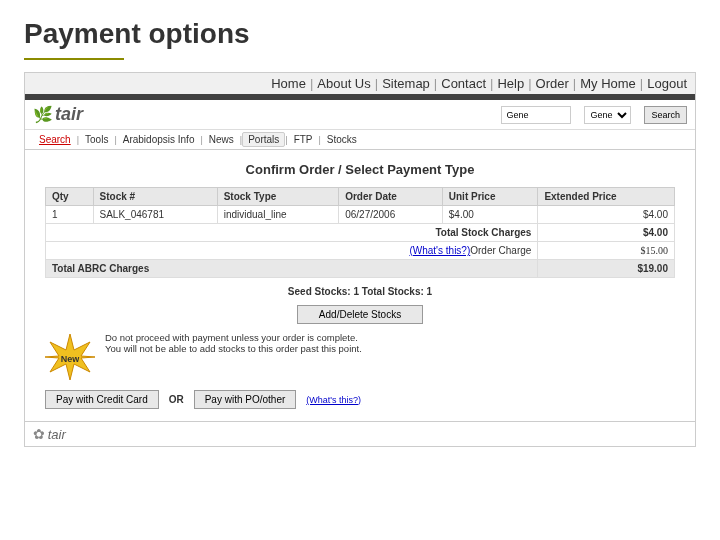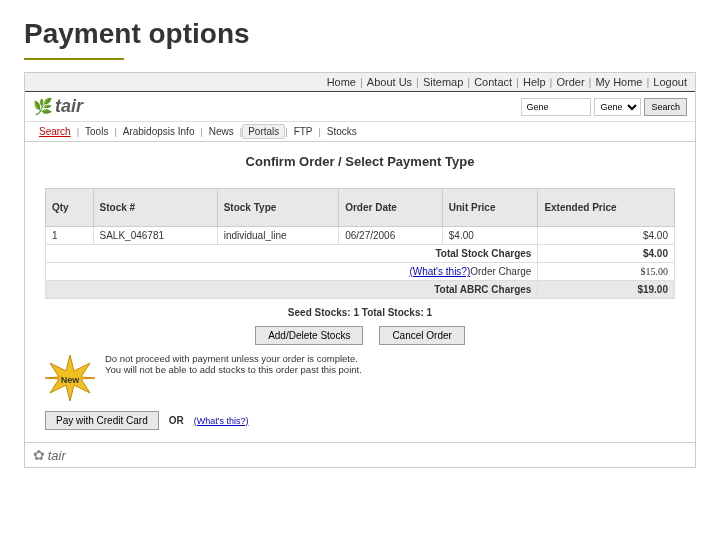--- a/index.html
+++ b/index.html
@@ -29,26 +29,26 @@
     .browser-window {
       margin: 0 24px;
       border: 1px solid #ccc;
       background: #fff;
       font-size: 10px;
     }
 
     
     .top-nav {
       background: #f0f0f0;
-      border-bottom: 1px solid #404040;
+      border-bottom: 6px solid #404040;
       padding: 3px 8px;
       display: flex;
       justify-content: flex-end;
       gap: 4px;
-      font-size: 11px;
+      font-size: 13px;
       color: #333;
     }
 
     .top-nav span { cursor: pointer; color: #333; }
     .top-nav .sep { color: #999; }
 
     
     .logo-bar {
       display: flex;
       align-items: center;
@@ -104,21 +104,21 @@
       background: #f0f0f0;
       border: 1px solid #ccc;
       border-radius: 2px;
       padding: 1px 5px;
     }
 
     .search-box-area {
       margin-left: auto;
       display: flex;
       align-items: center;
-      gap: 3px;
+      gap: 13px;
     }
 
     .search-select {
       border: 1px solid #ccc;
       font-size: 9px;
       background: #fff;
       padding: 1px;
       height: 18px;
     }
 
@@ -135,42 +135,42 @@
     .content-area {
       padding: 12px 20px;
       background: #fff;
     }
 
     .page-heading {
       text-align: center;
       font-size: 13px;
       font-weight: bold;
       color: #333;
-      margin-bottom: 19px;
+      margin-bottom: 10px;
     }
 
     .sub-text {
       text-align: center;
       font-size: 10px;
       color: #555;
       margin-bottom: 10px;
     }
 
     
     .order-table {
       width: 100%;
       border-collapse: collapse;
       font-size: 10px;
       margin-bottom: 8px;
     }
 
     .order-table th {
       background: #e8e8e8;
       border: 1px solid #ccc;
-      padding: 13px 6px;
+      padding: 3px 6px;
       text-align: left;
       font-weight: bold;
       color: #333;
     }
 
     .order-table td {
       border: 1px solid #ddd;
       padding: 3px 6px;
       color: #333;
     }
@@ -192,21 +192,21 @@
       display: flex;
       justify-content: center;
       gap: 16px;
       margin: 8px 0;
     }
 
     .action-btn {
       background: #e8e8e8;
       border: 1px solid #999;
       font-size: 10px;
-      padding: 3px 12px;
+      padding: 3px 21px;
       cursor: pointer;
     }
 
     
     .payment-section {
       display: flex;
       align-items: flex-start;
       gap: 10px;
       margin-top: 8px;
     }
@@ -376,51 +376,51 @@
           </tr>
           <tr>
             <td colspan="5" style="text-align:right; font-weight:bold; border:1px solid #ddd; padding:3px 6px;">Total Stock Charges</td>
             <td class="right" style="font-weight:bold; border:1px solid #ddd; padding:3px 6px;">$4.00</td>
           </tr>
           <tr>
             <td colspan="5" style="text-align:right; border:1px solid #ddd; padding:3px 6px;"><span class="whats-this">(What's this?)</span>Order Charge</td>
             <td class="right" style="border:1px solid #ddd; padding:3px 6px;font-family:Liberation Serif, serif;">$15.00</td>
           </tr>
           <tr>
-            <td colspan="5" style="text-align:right; font-weight:bold; border:1px solid #ddd; padding:2px 6px; background:#e8e8e8;">Total ABRC Charges</td>
+            <td colspan="5" style="font-weight:bold; border:1px solid #ddd; padding:2px 6px; background:#e8e8e8;">Total ABRC Charges</td>
             <td class="right" style="font-weight:bold; border:1px solid #ddd; padding:3px 6px; background:#e8e8e8;">$19.00</td>
           </tr>
         </tbody>
       </table>
 
       <div class="stocks-info">Seed Stocks: 1   Total Stocks: 1</div>
 
       <div class="action-buttons">
         <button class="action-btn">Add/Delete Stocks</button>
-        <button class="action-btn">Cancel Order</button>
       </div>
 
       <div class="payment-section">
 
         <div class="starburst">
           <svg class="starburst-shape" viewBox="0 0 50 50">
             <polygon points="25,2 29,18 45,10 36,24 50,25 36,26 45,40 29,32 25,48 21,32 5,40 14,26 0,25 14,24 5,10 21,18" fill="#f0c020" stroke="#cc8800" stroke-width="1"></polygon>
             <text x="25" y="30" text-anchor="middle" font-size="9" font-weight="bold" fill="#333" font-family="Arial">New</text>
           </svg>
         </div>
 
         <div class="warning-text">
           Do not proceed with payment unless your order is complete.<br>
           You will not be able to add stocks to this order past this point.
         </div>
       </div>
 
       <div class="payment-buttons-row">
         <button class="pay-btn">Pay with Credit Card</button>
         <span class="or-text">OR</span>
+        <button class="pay-btn">Pay with PO/other</button>
         <span class="whats-link">(What's this?)</span>
       </div>
     </div>
 
     <div class="bottom-bar">
       <div class="bottom-tair">
         <span class="flower">✿</span>
         <span class="tair-label">tair</span>
       </div>
     </div>

